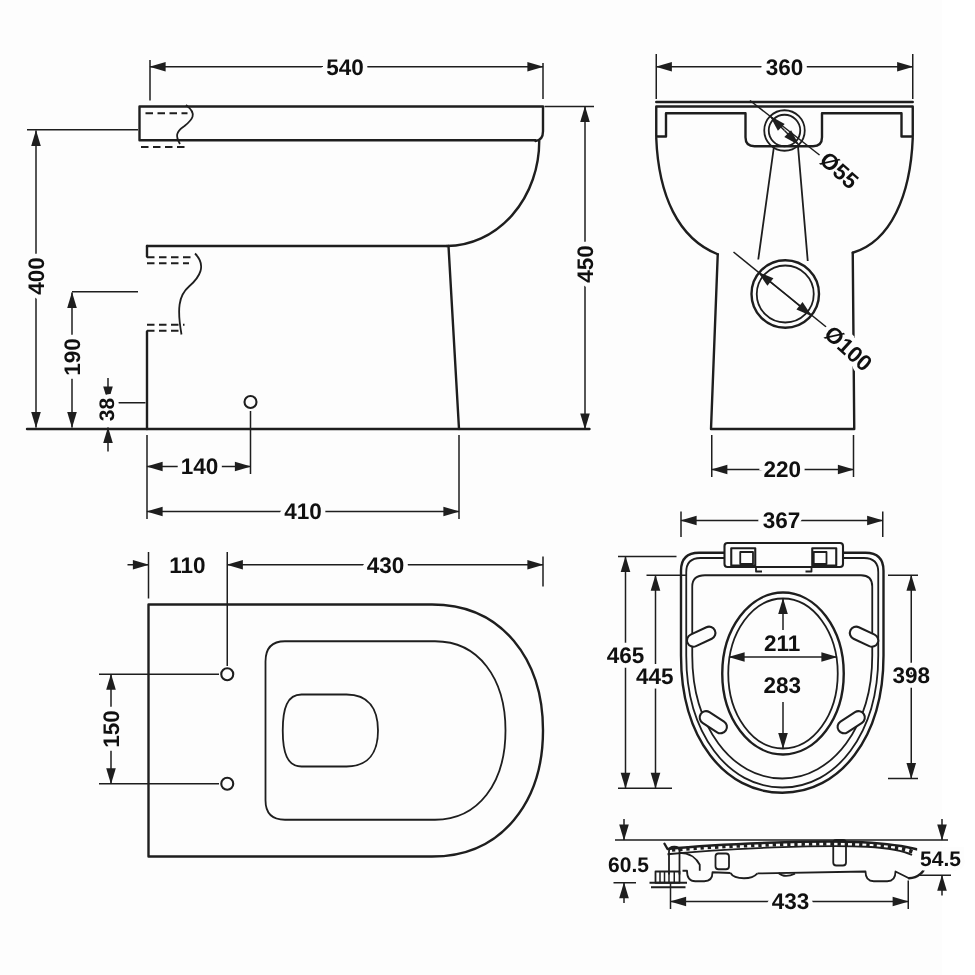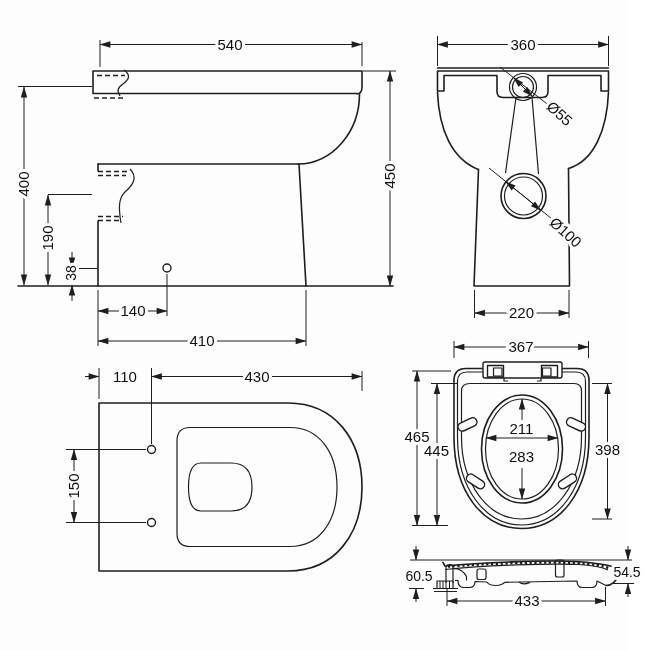--- a/index.html
+++ b/index.html
@@ -1,16 +1,16 @@
 <!DOCTYPE html>
 <html><head>
 <meta charset="utf-8">
 <style>
   html,body{margin:0;padding:0;background:#fff;}
-  .stage{width:628px;height:650px;background:#fdfdfd;position:relative;font-family:"Liberation Sans",sans-serif;}
+  .stage{width:628px;height:650px;background:#fdfdfd;position:relative;font-family:"Liberation Sans",sans-serif;font-weight:bold;}
   svg{display:block;}
   .obj{fill:none;stroke:#1e1e1e;stroke-width:1.6;stroke-linecap:round;stroke-linejoin:round;}
   .obj2{fill:none;stroke:#1e1e1e;stroke-width:1.2;stroke-linejoin:round;}
   .objw{fill:#fdfdfd;stroke:#1e1e1e;stroke-width:1.4;stroke-linejoin:round;}
   .dash{fill:none;stroke:#1e1e1e;stroke-width:1.3;stroke-dasharray:5 3;}
   .dash2{fill:none;stroke:#1e1e1e;stroke-width:2.6;stroke-dasharray:2.2 2.6;}
   .dim{fill:none;stroke:#1e1e1e;stroke-width:1;}
   .hatch{fill:none;stroke:#1e1e1e;stroke-width:1;}
   text.dl{font-size:15px;fill:#101010;stroke:#fdfdfd;stroke-width:6px;paint-order:stroke;text-anchor:middle;font-family:"Liberation Sans",sans-serif;}
   text.dls{font-size:14px;}

